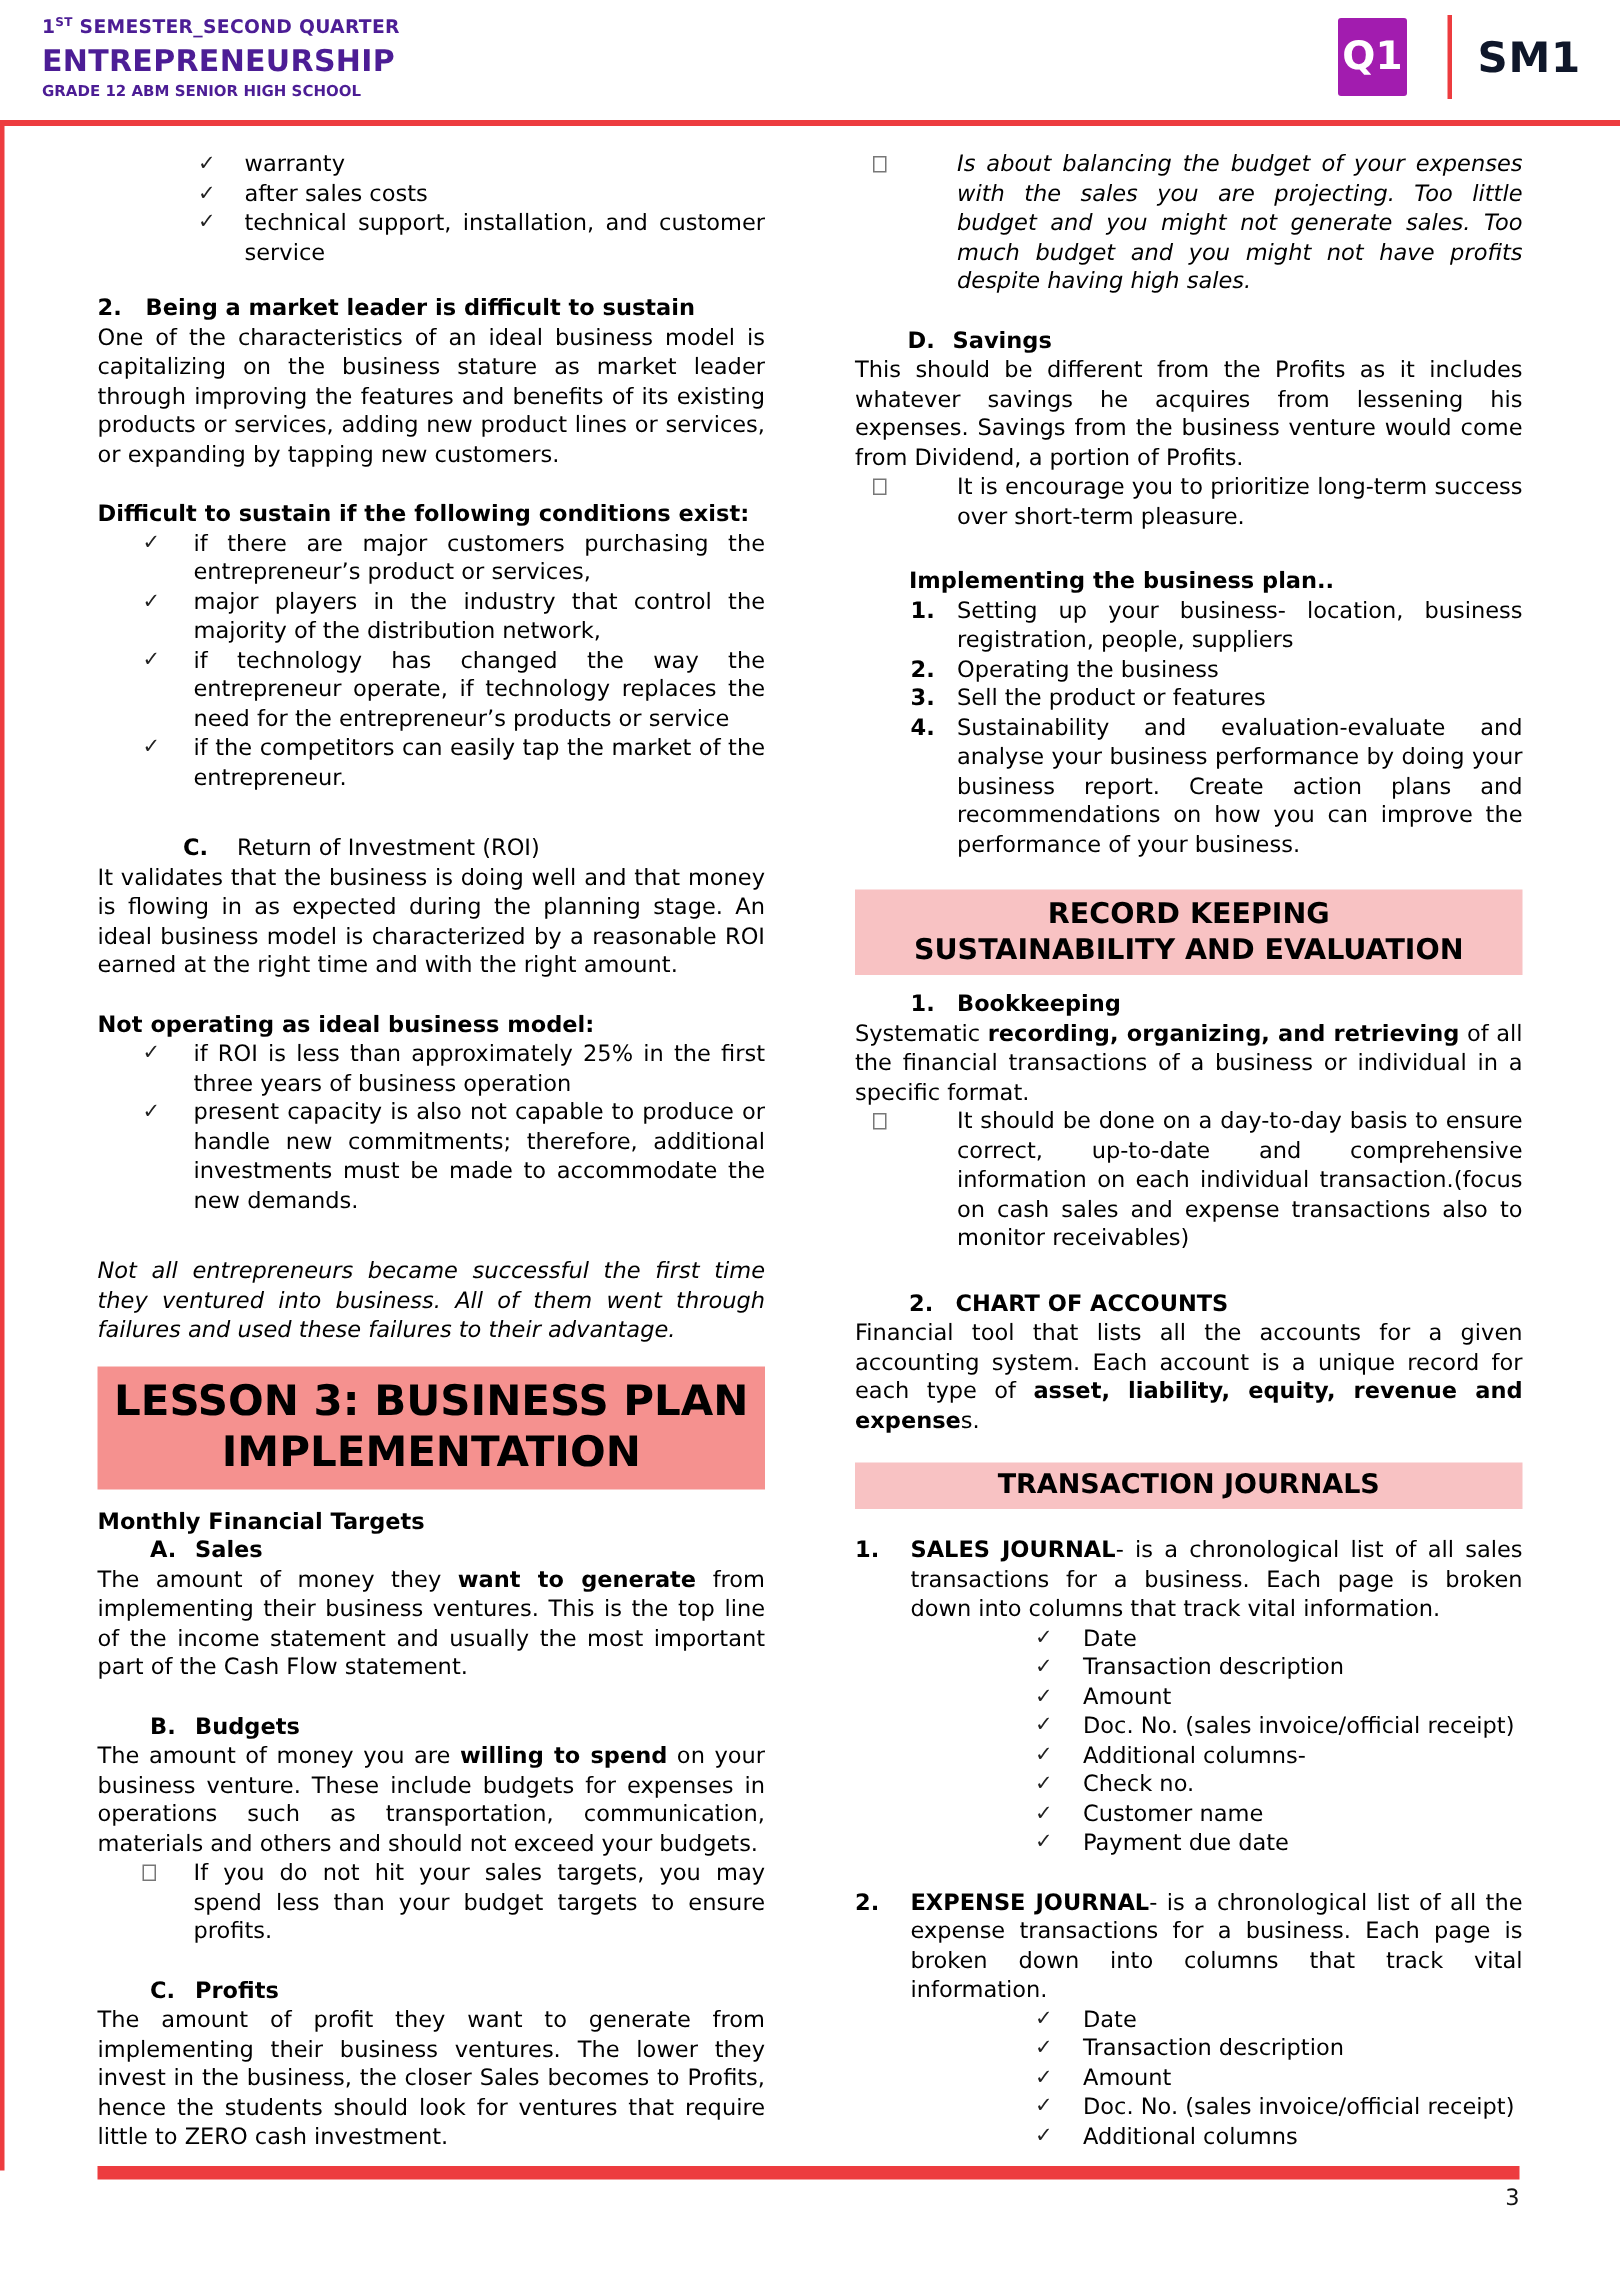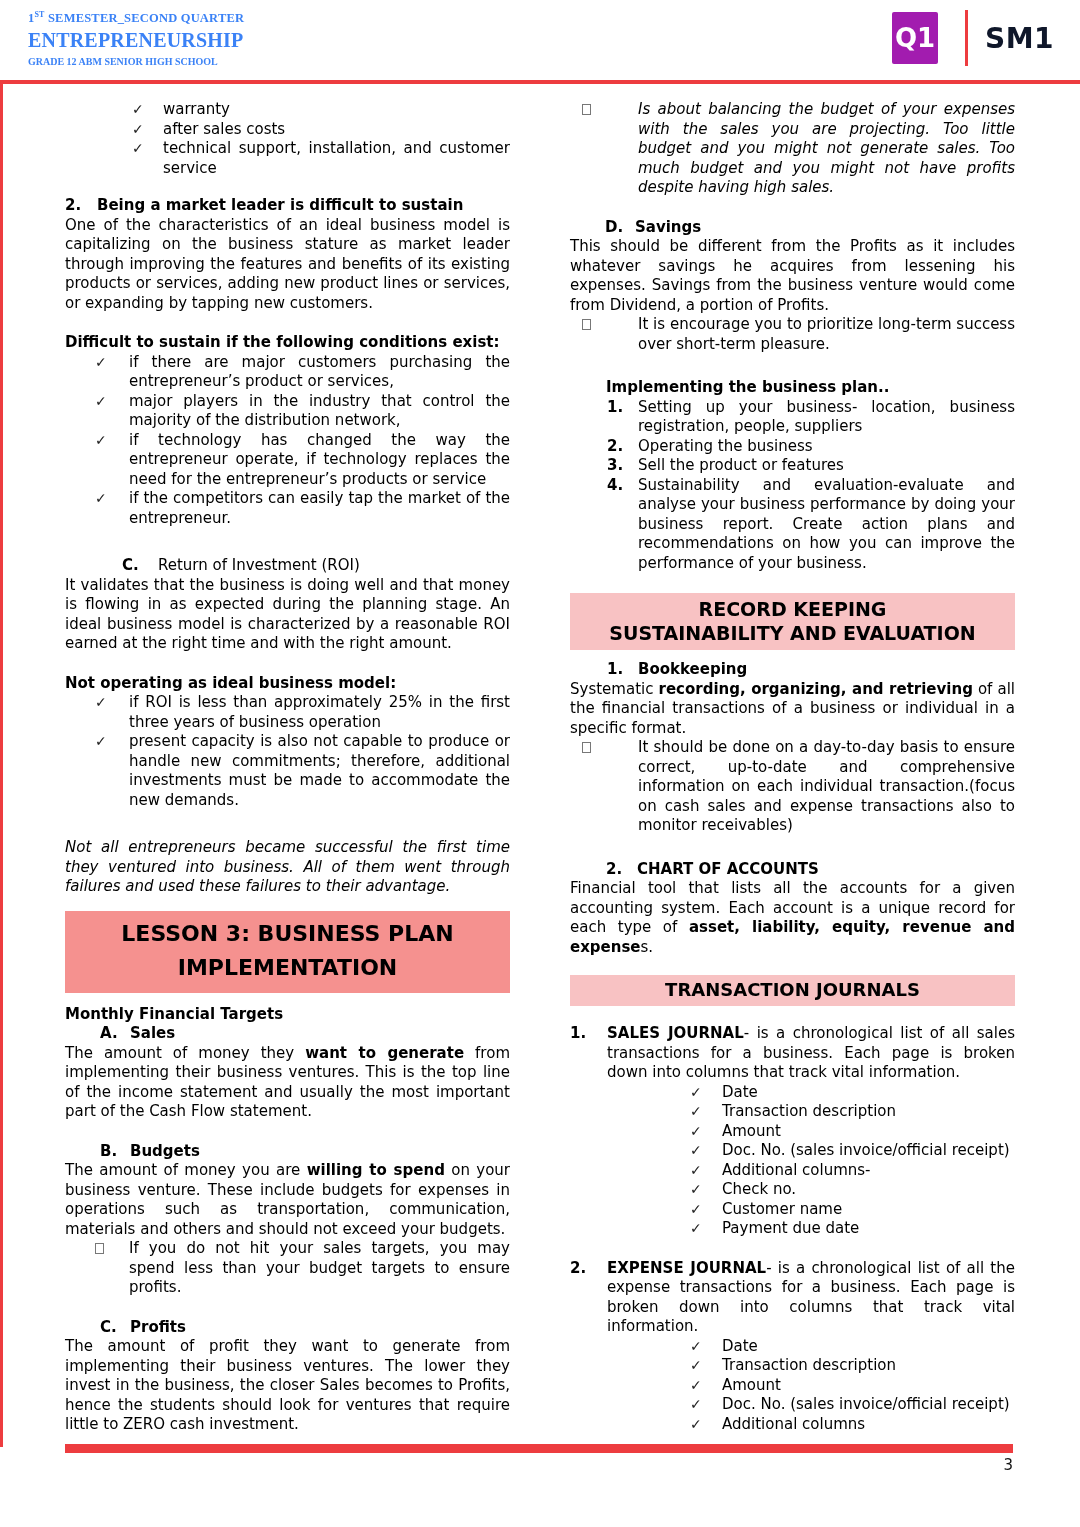--- a/index.html
+++ b/index.html
@@ -4,21 +4,21 @@
 <style>
   * { margin:0; padding:0; box-sizing:border-box; }
   html,body { background:#ffffff; }
   .page {
     position:relative; width:1080px; height:1527px; background:#fff;
     font-family:"DejaVu Sans","Liberation Sans",sans-serif;
     color:#000; overflow:hidden;
   }
   
   .hdr { position:absolute; top:0; left:0; right:0; height:80px; }
-  .hdr-left { position:absolute; left:28px; top:10px; color:#3b82f6;font-family:Liberation Serif, serif; }
+  .hdr-left { position:absolute; left:28px; top:10px; color:#4c1d95; }
   .hdr-sem { font-size:12.5px; font-weight:bold; letter-spacing:.2px; }
   .hdr-sem sup { font-size:8px; }
   .hdr-course { font-size:20px; font-weight:bold; margin-top:3px; letter-spacing:.2px; }
   .hdr-grade { font-size:10px; font-weight:bold; margin-top:4px; }
   .hdr-right { position:absolute; right:26px; top:10px; display:flex; align-items:center; }
   .q-badge {
     width:46px; height:52px; background:#a21caf; color:#fff; font-weight:bold;
     font-size:26px; display:flex; align-items:center; justify-content:center; border-radius:2px;
   }
   .hdr-vdiv { width:3px; height:56px; background:#ed3c3f; margin:0 17px 0 27px; }
@@ -47,21 +47,21 @@
   .ind-sq-l { margin-left:30px; } .ind-sq-l .mk { width:34px; }
   .ind-sq-r { margin-left:12px; } .ind-sq-r .mk { width:56px; }
   .ind-num { margin-left:37px; } .ind-num .mk { width:31px; }
   .ind-letter { margin-left:35px; } .ind-letter .mk { width:30px; }
   .ind-roi { margin-left:57px; } .ind-roi .mk { width:36px; }
   .ind-j { margin-left:0; } .ind-j .mk { width:37px; }
   .ind-jcheck { margin-left:120px; } .ind-jcheck .mk { width:32px; }
   
   .box-strong { background:#f5918f; text-align:center; font-weight:bold; }
   .box-light { background:#f8c2c3; text-align:center; font-weight:bold; }
-  .lesson-box { font-size:22px; line-height:34px; padding:6px 4px 8px; margin:14px 0 12px;text-align:center; }
+  .lesson-box { font-size:28px; line-height:34px; padding:6px 4px 8px; margin:14px 0 12px;text-align:center; }
   .sus-box { font-size:19px; line-height:24px; padding:4px 2px 5px; margin:20px 0 10px; }
   .tj-box { font-size:18px; line-height:24px; padding:3px 2px 4px; margin:18px 0 18px; }
   .mt-18{margin-top:18px;} .mt-20{margin-top:20px;} .mt-24{margin-top:24px;margin-left:36px;} .mt-28{margin-top:28px;}
   .hnum { display:flex; } .hnum .n { font-weight:bold; width:32px; flex:0 0 auto; }
 </style>
 </head>
 <body>
 
 <div class="page">
 

